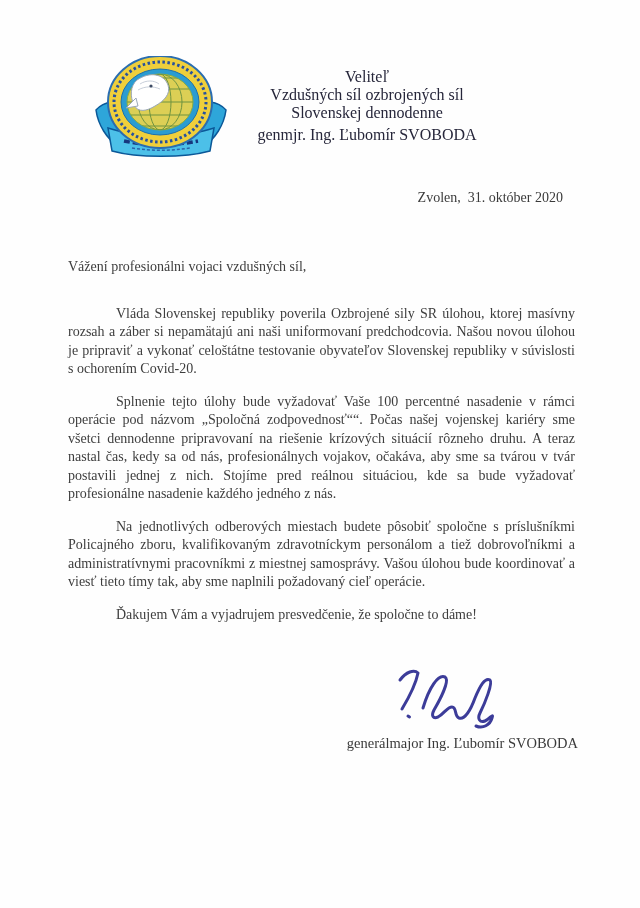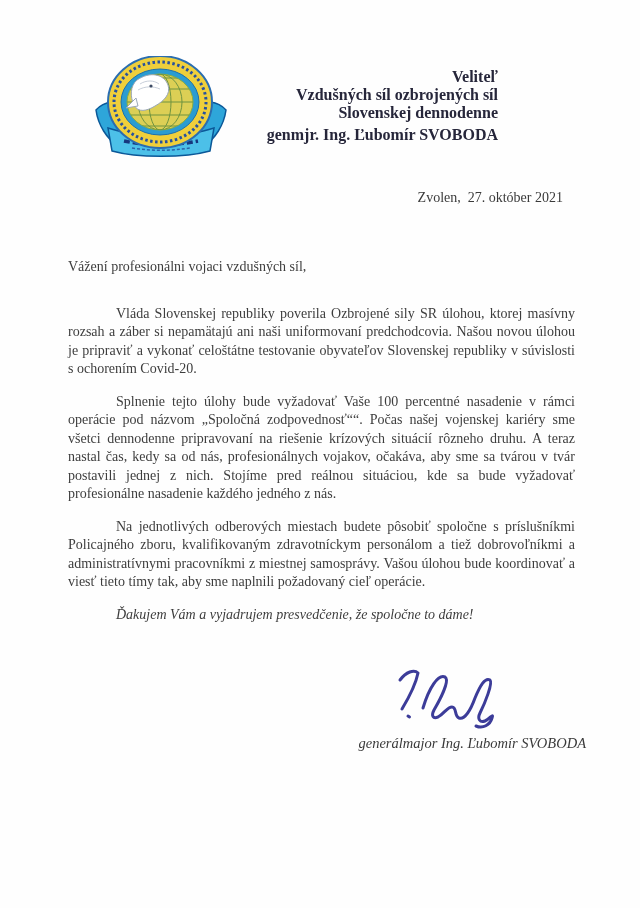--- a/index.html
+++ b/index.html
@@ -21,23 +21,23 @@
     left: 92px;
     top: 56px;
     width: 138px;
     height: 114px;
   }
   .letterhead {
     position: absolute;
     left: 236px;
     top: 68px;
     width: 262px;
-    text-align: right;
+    text-align: center;
     color: #26263a;
-    font-weight: bold;
+    font-weight: normal;
     font-size: 16px;
     line-height: 18px;
   }
   .lh-name { margin-top: 4px; }
   .dateline {
     position: absolute;
     top: 190px;
     right: 77px;
     font-size: 14px;
     white-space: pre;
@@ -47,35 +47,34 @@
     position: absolute;
     left: 68px;
     top: 240px;
     width: 507px;
     font-size: 14px;
     line-height: 18.5px;
     text-align: justify;
   }
   .salutation { margin: 18px 0 28px 0; text-align: left; }
   .para { margin: 0 0 14px 0; text-indent: 48px; }
-  .closing { margin-top: 0; font-style: italic; }
+  .closing { margin-top: 0; }
   .signature {
     position: absolute;
     left: 388px;
     top: 666px;
     width: 122px;
     height: 66px;
   }
   .signoff {
     position: absolute;
     top: 735px;
-    right: 54px;
+    right: 62px;
     font-size: 14.5px;
     color: #3a3a3a;
-    font-style: italic;
   }
 </style>
 </head>
 <body>
 
 <div class="page">
 
   <div class="emblem">
     <svg width="138" height="114" viewBox="0 0 138 114">
       <defs>
@@ -115,21 +114,21 @@
     </svg>
   </div>
 
   <div class="letterhead">
     <div class="lh-line">Veliteľ</div>
     <div class="lh-line">Vzdušných síl ozbrojených síl</div>
     <div class="lh-line">Slovenskej dennodenne</div>
     <div class="lh-line lh-name">genmjr. Ing. Ľubomír SVOBODA</div>
   </div>
 
-  <div class="dateline">Zvolen,  27. október 2021</div>
+  <div class="dateline">Zvolen,  31. október 2020</div>
 
   <div class="letter-body">
     <p class="salutation">Vážení profesionálni vojaci vzdušných síl,</p>
     <p class="para">Vláda Slovenskej republiky poverila Ozbrojené sily SR úlohou, ktorej masívny rozsah a záber si nepamätajú ani naši uniformovaní predchodcovia. Našou novou úlohou je pripraviť a vykonať celoštátne testovanie obyvateľov Slovenskej republiky v súvislosti s ochorením Covid-20.</p>
     <p class="para">Splnenie tejto úlohy bude vyžadovať Vaše 100 percentné nasadenie v rámci operácie pod názvom „Spoločná zodpovednosť““. Počas našej vojenskej kariéry sme všetci dennodenne pripravovaní na riešenie krízových situácií rôzneho druhu. A teraz nastal čas, kedy sa od nás, profesionálnych vojakov, očakáva, aby sme sa tvárou v tvár postavili jednej z nich. Stojíme pred reálnou situáciou, kde sa bude vyžadovať profesionálne nasadenie každého jedného z nás.</p>
     <p class="para">Na jednotlivých odberových miestach budete pôsobiť spoločne s príslušníkmi Policajného zboru, kvalifikovaným zdravotníckym personálom a tiež dobrovoľníkmi a administratívnymi pracovníkmi z miestnej samosprávy. Vašou úlohou bude koordinovať a viesť tieto tímy tak, aby sme naplnili požadovaný cieľ operácie.</p>
     <p class="para closing">Ďakujem Vám a vyjadrujem presvedčenie, že spoločne to dáme!</p>
   </div>
 
   <div class="signature">

